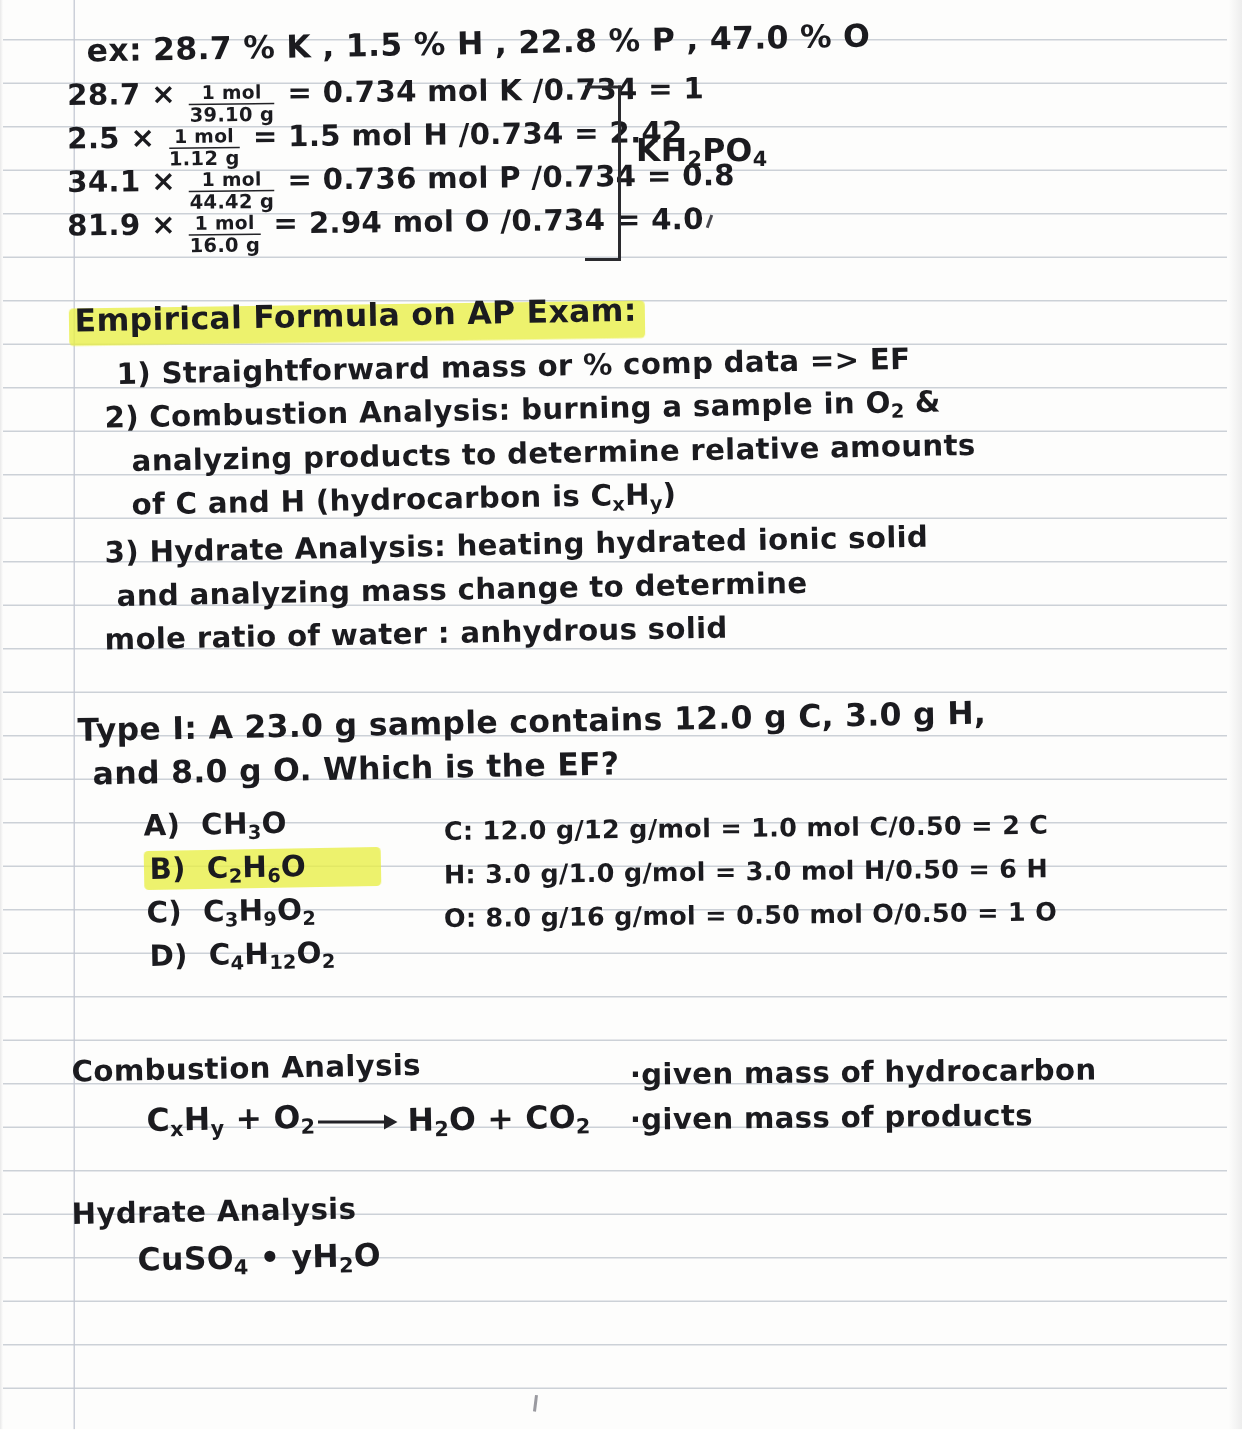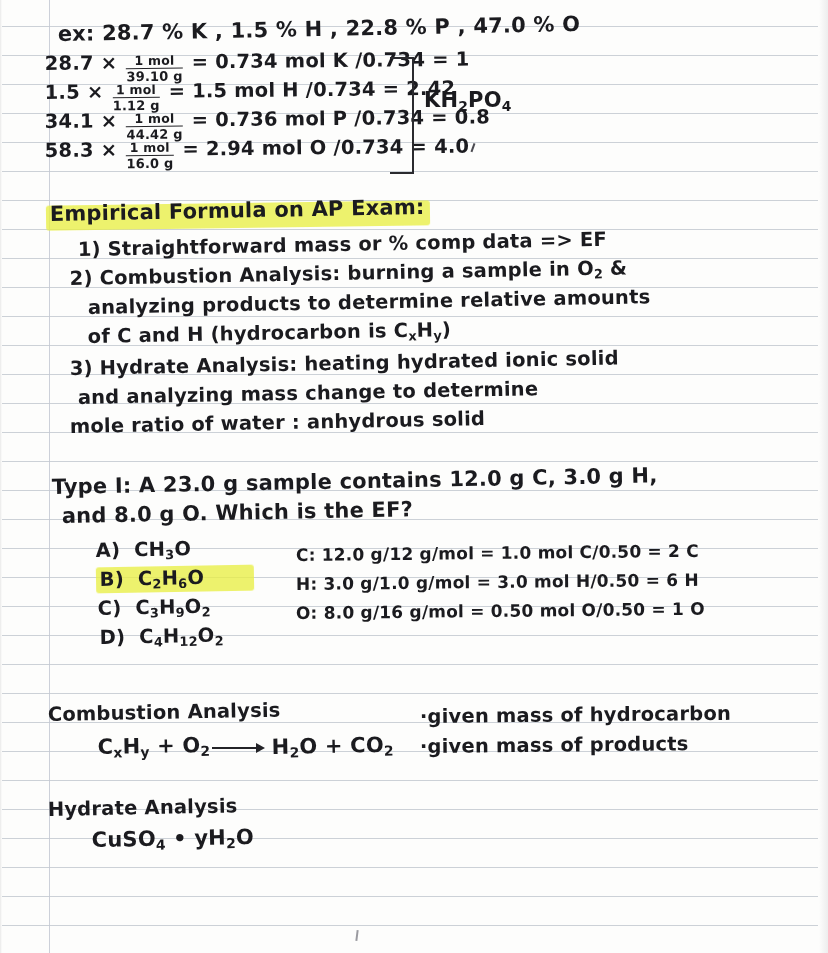--- a/index.html
+++ b/index.html
@@ -176,21 +176,21 @@
     <span class="frac">
       <span class="num">1 mol</span>
       <span class="den">39.10 g</span>
     </span>
     <span>= 0.734 mol K</span>
     <span>/0.734 =</span>
     <span>1</span>
   </div>
 
   <div class="hw sz-m slant3" style="left:45px; top:81px;">
-    <span>1.5</span>
+    <span>2.5</span>
     <span>×</span>
     <span class="frac">
       <span class="num">1 mol</span>
       <span class="den">1.12 g</span>
     </span>
     <span>= 1.5 mol H</span>
     <span>/0.734 =</span>
     <span>2.42</span>
   </div>
 
@@ -200,21 +200,21 @@
     <span class="frac">
       <span class="num">1 mol</span>
       <span class="den">44.42 g</span>
     </span>
     <span>= 0.736 mol P</span>
     <span>/0.734 =</span>
     <span>0.8</span>
   </div>
 
   <div class="hw sz-m slant3" style="left:45px; top:139px;">
-    <span>58.3</span>
+    <span>81.9</span>
     <span>×</span>
     <span class="frac">
       <span class="num">1 mol</span>
       <span class="den">16.0 g</span>
     </span>
     <span>= 2.94 mol O</span>
     <span>/0.734 =</span>
     <span>4.0</span>
   </div>
 

